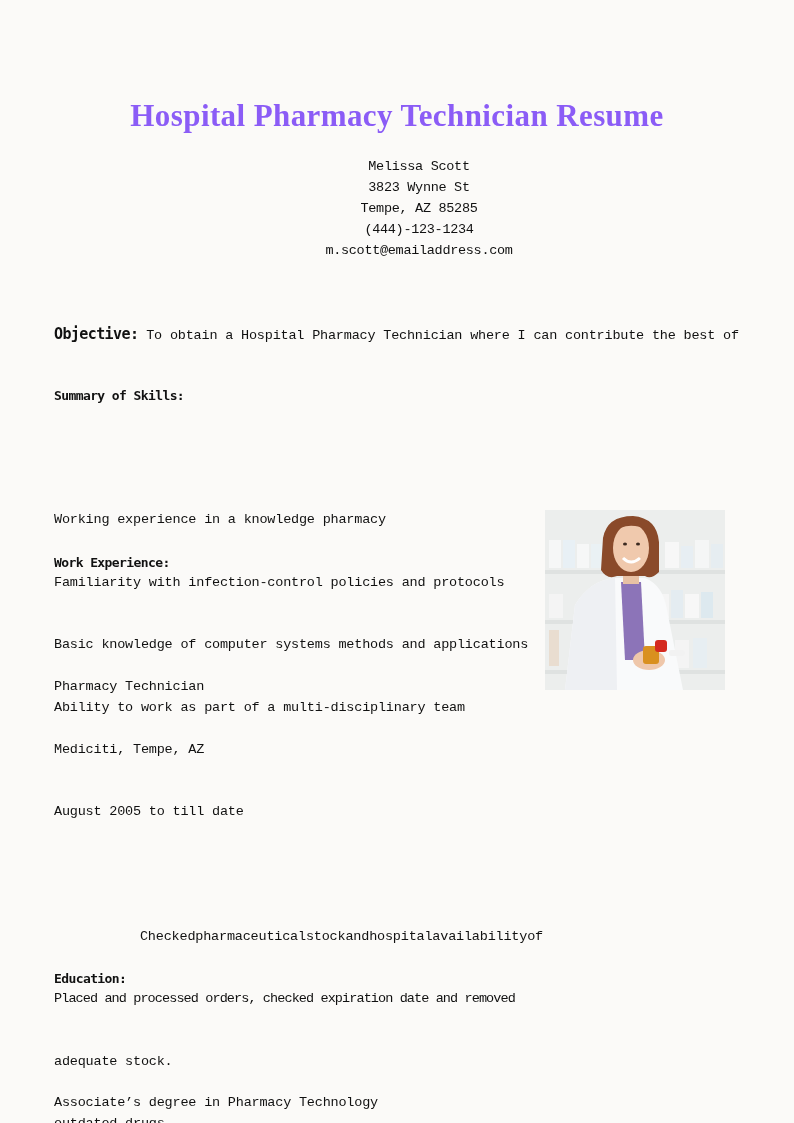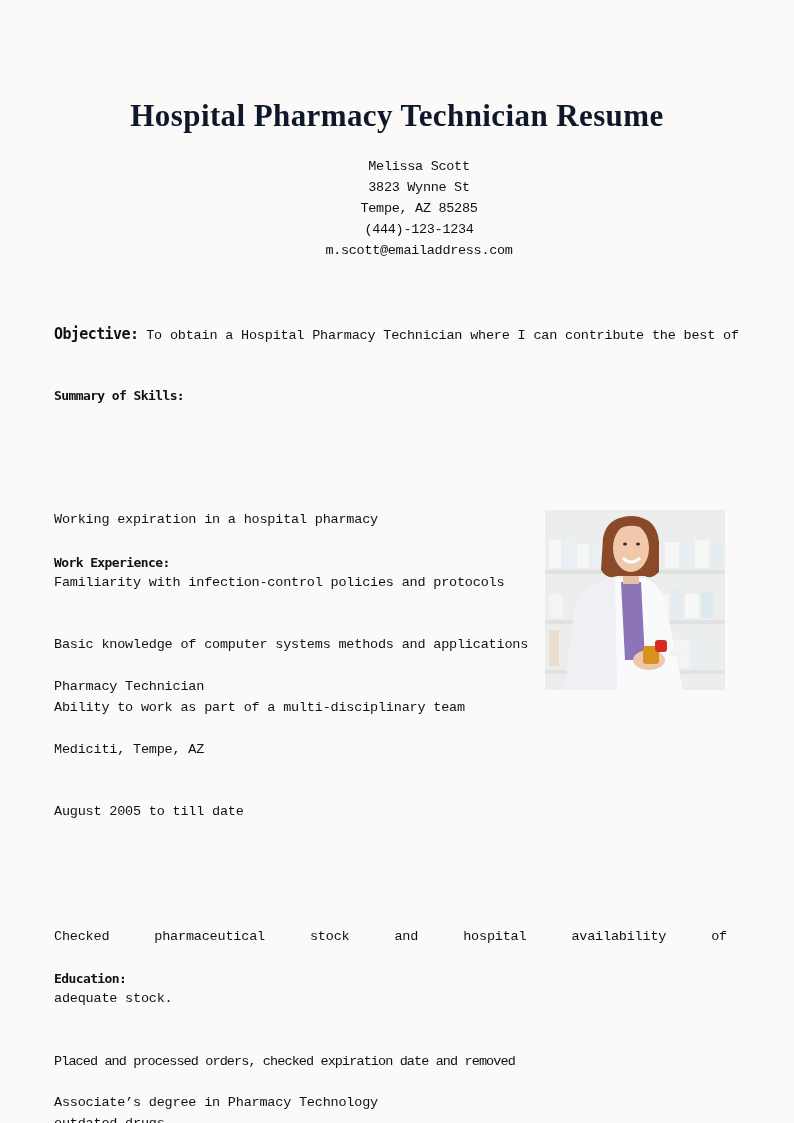--- a/index.html
+++ b/index.html
@@ -22,21 +22,21 @@
     }
     .title {
       position: absolute;
       left: 0; right: 0;
       top: 98px;
       text-align: center;
       font-family: "Liberation Serif", "DejaVu Serif", serif;
       font-weight: bold;
       font-size: 31px;
       letter-spacing: 0.4px;
-      color: #0f172a;
+      color: #8b5cf6;
       margin: 0;
     }
     .contact {
       position: absolute;
       left: 0; right: 0;
       top: 156px;
       text-align: center;
       font-size: 13.5px;
       line-height: 21px;
       letter-spacing: -0.3px;
@@ -60,23 +60,22 @@
       letter-spacing: -0.6px;
     }
     .section-head {
       font-weight: bold;
       font-family: "DejaVu Sans Mono", monospace;
       font-size: 13px;
       letter-spacing: -0.6px;
     }
     .justify-line {
       display: flex;
-      justify-content: space-between;
+      justify-content: flex-end;
       width: 489px;
-      gap: 45px;
     }
     .photo {
       position: absolute;
       left: 545px;
       top: 510px;
       width: 180px;
       height: 180px;
       overflow: hidden;
       background: #eef0ef;
     }
@@ -96,21 +95,21 @@
     <div>m.scott@emailaddress.com</div>
   </div>
 
   <div class="body-text" style="top:282px;">
     <div class="line"><span class="label">Objective:</span><span> To obtain a Hospital Pharmacy Technician where I can contribute the best of</span></div>
   </div>
 
   <div class="body-text" style="top:344px;">
     <div class="line section-head">Summary of Skills:</div>
     <div class="line"></div>
-    <div class="line">Working expiration in a hospital pharmacy</div>
+    <div class="line">Working experience in a knowledge pharmacy</div>
     <div class="line">Familiarity with infection-control policies and protocols</div>
     <div class="line">Basic knowledge of computer systems methods and applications</div>
     <div class="line">Ability to work as part of a multi-disciplinary team</div>
   </div>
 
   <div class="body-text" style="top:511px;">
     <div class="line section-head">Work Experience:</div>
     <div class="line"></div>
     <div class="line">Pharmacy Technician</div>
     <div class="line">Mediciti, Tempe, AZ</div>
@@ -118,22 +117,22 @@
     <div class="line"></div>
     <div class="line justify-line">
       <span>Checked</span>
       <span>pharmaceutical</span>
       <span>stock</span>
       <span>and</span>
       <span>hospital</span>
       <span>availability</span>
       <span>of</span>
     </div>
+    <div class="line" style="letter-spacing:-0.9px;">Placed and processed orders, checked expiration date and removed</div>
     <div class="line">adequate stock.</div>
-    <div class="line" style="letter-spacing:-0.9px;">Placed and processed orders, checked expiration date and removed</div>
     <div class="line">outdated drugs.</div>
     
     
     
     
     
     
     
     
     

